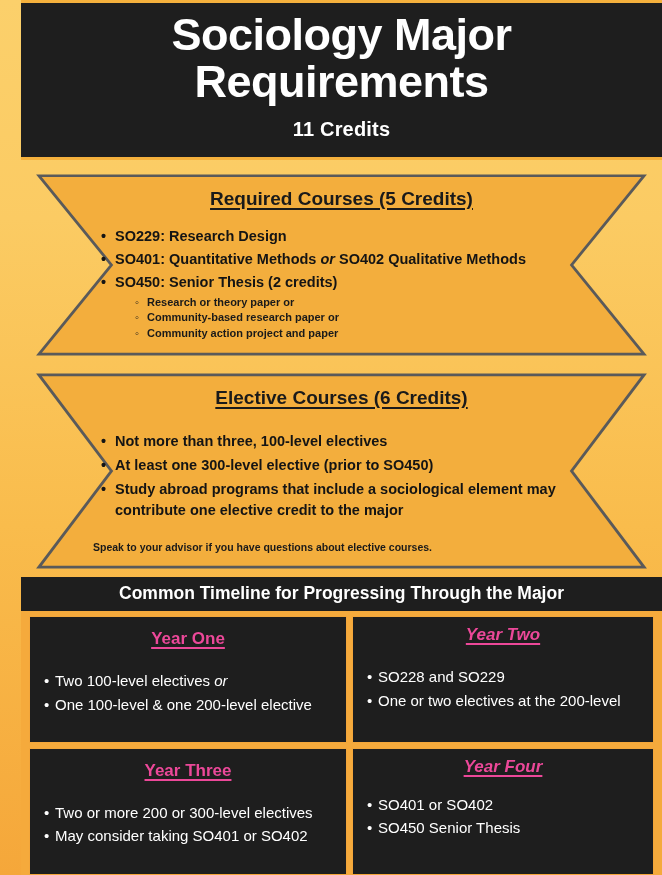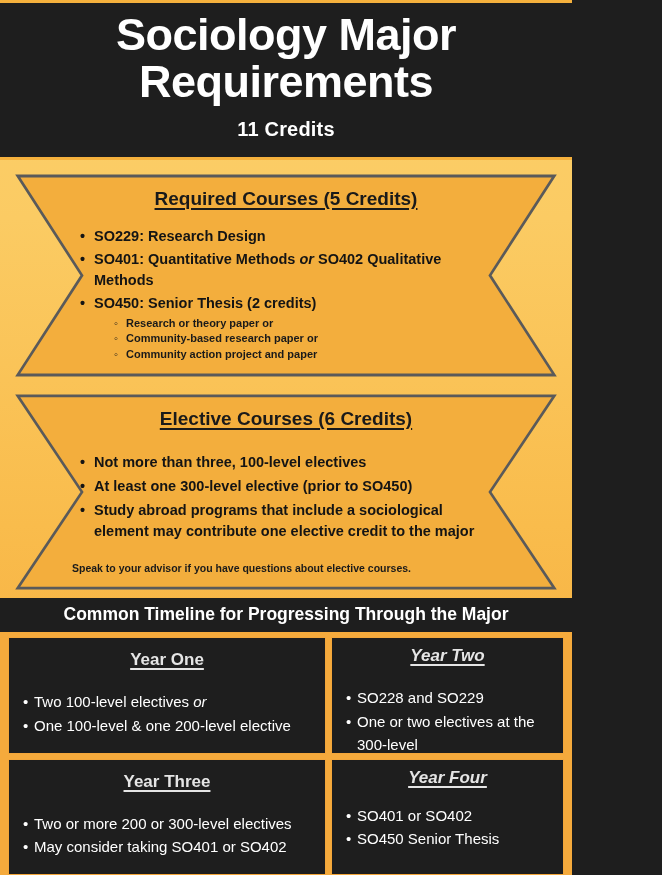--- a/index.html
+++ b/index.html
@@ -11,26 +11,27 @@
     overflow: hidden;
   }
 
   body {
     font-family: "Liberation Sans", sans-serif;
     background: #1E1E1E;
   }
 
   .poster {
     position: relative;
-    width: 572px;
+    width: 662px;
     height: 875px;
     overflow: hidden;
     display: flex;
     flex-direction: column;
     background: linear-gradient(180deg, #FBD06B 0%, #FBCB63 25%, #F9BC4C 60%, #F5A73A 100%);
+    padding-left: 21px;
   }
 
   
   .top-rule {
     height: 3px;
     width: 100%;
     background: #F5B13D;
     flex: 0 0 auto;
   }
 
@@ -203,21 +204,21 @@
     padding: 12px 14px 10px 14px;
     min-height: 0;
     overflow: hidden;
   }
 
   .year-card.left  { flex: 0 0 318px; }
   .year-card.right { flex: 1 1 auto; }
 
   .year-title {
     text-align: center;
-    color: #e5e5e5;
+    color: #ec4899;
     font-size: 17px;
     font-weight: bold;
     text-decoration: underline;
     text-underline-offset: 3px;
     text-decoration-thickness: 2px;
   }
 
   .year-title.raised { margin-top: -4px; font-style: italic; }
 
   ul.year-list {
@@ -306,21 +307,21 @@
         <div class="year-title">Year One</div>
         <ul class="year-list">
           <li><span>Two 100-level electives </span><em>or</em><span></span></li>
           <li><span>One 100-level &amp; one 200-level elective</span><em></em><span></span></li>
         </ul>
       </div>
       <div class="year-card right">
         <div class="year-title raised">Year Two</div>
         <ul class="year-list">
           <li><span>SO228 and SO229</span><em></em><span></span></li>
-          <li><span>One or two electives at the 300-level</span><em></em><span></span></li>
+          <li><span>One or two electives at the 200-level</span><em></em><span></span></li>
         </ul>
       </div>
     </div>
 
     <div class="year-row">
       <div class="year-card left">
         <div class="year-title">Year Three</div>
         <ul class="year-list">
           <li><span>Two or more 200 or 300-level electives</span><em></em><span></span></li>
           <li><span>May consider taking SO401 or SO402</span><em></em><span></span></li>

